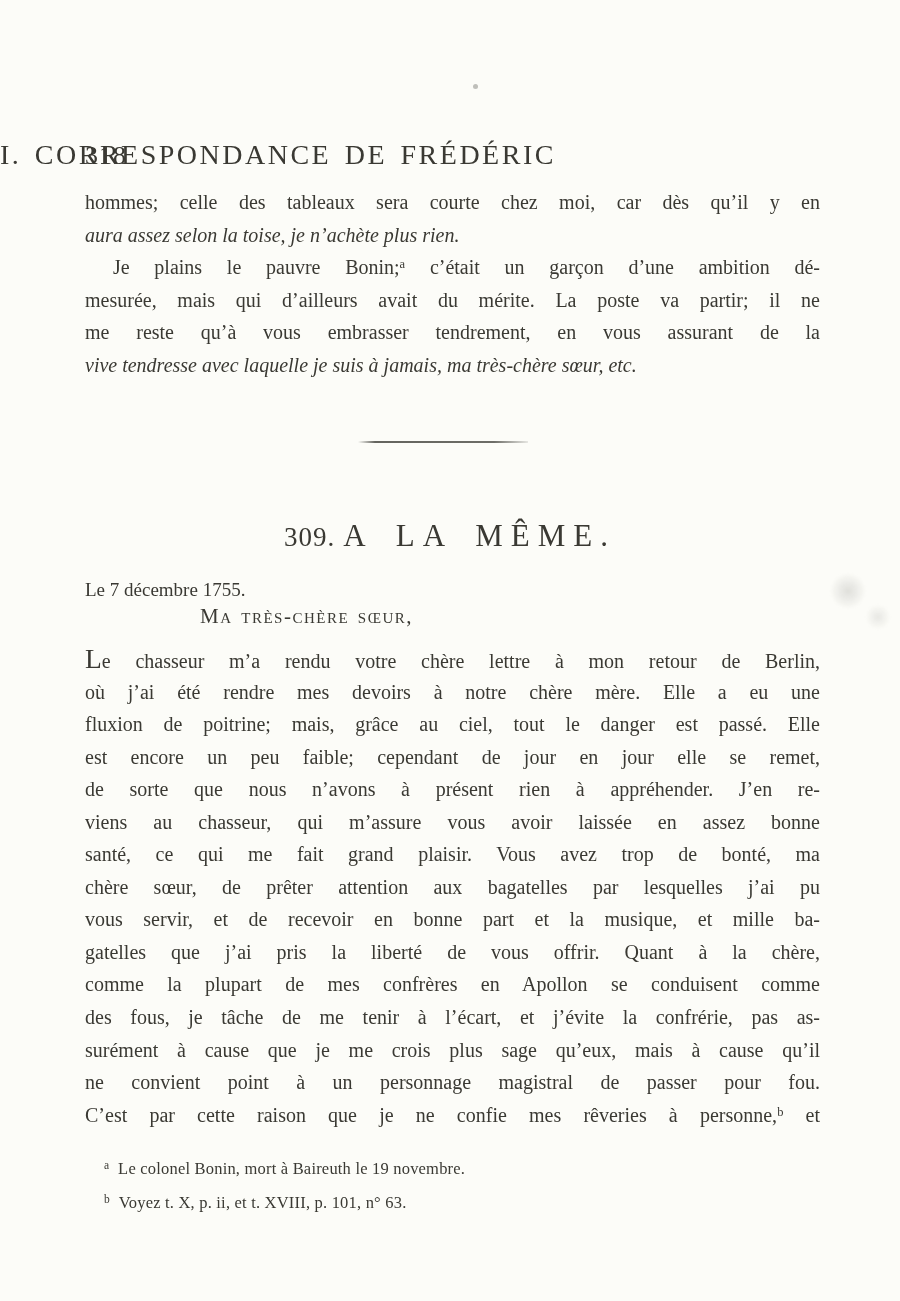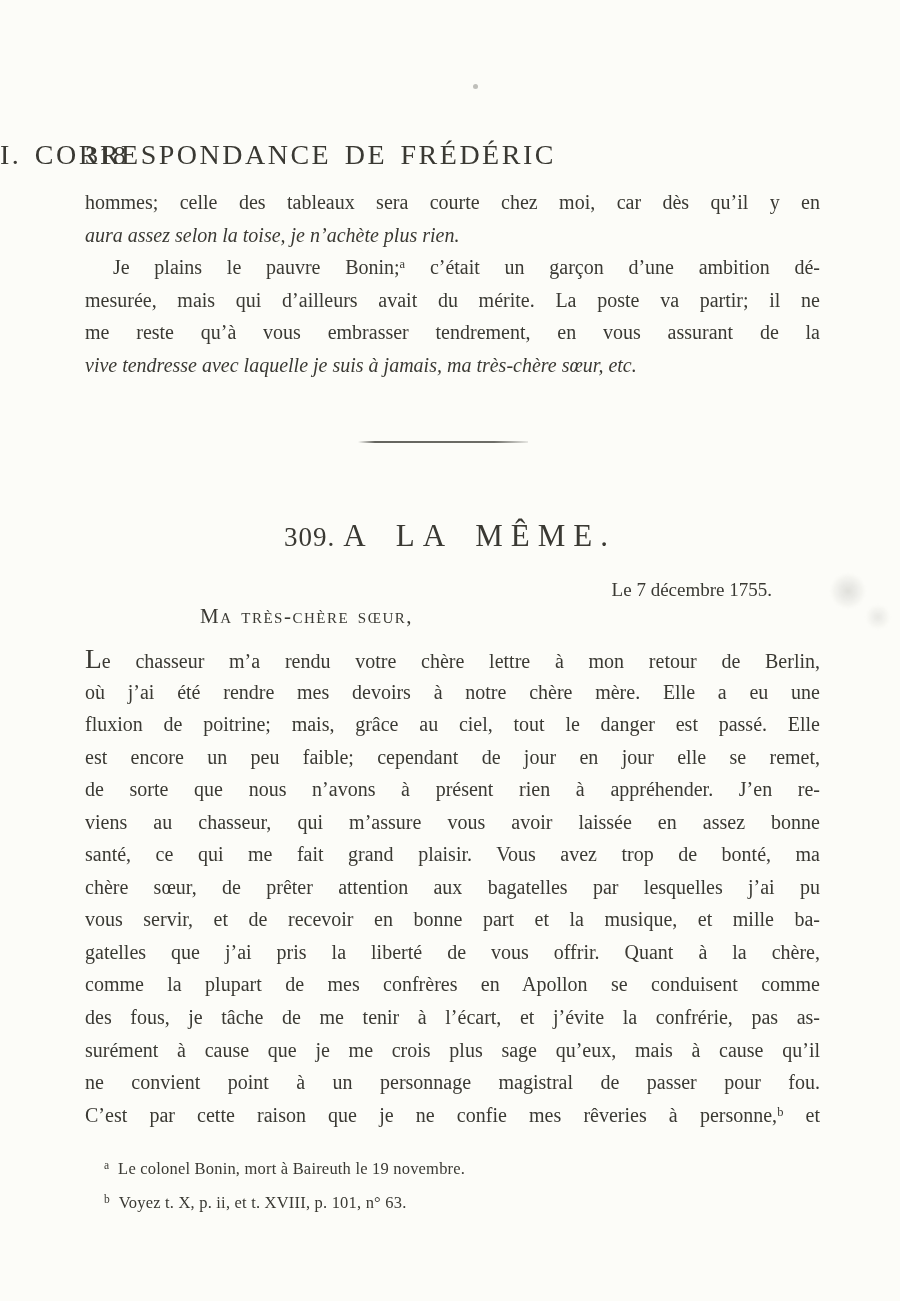--- a/index.html
+++ b/index.html
@@ -40,21 +40,21 @@
   
   .letter-heading{
     position:absolute;top:518px;left:0;width:900px;margin:0;
     text-align:center;font-weight:normal;white-space:nowrap;
   }
   .letter-number{font-size:27px;margin-right:8px;letter-spacing:1px;}
   .letter-title{font-size:31px;letter-spacing:8px;word-spacing:8px;}
   
   .date-line{
     position:absolute;top:579px;left:85px;width:735px;
-    text-align:right;padding-right:48px;box-sizing:border-box;
+    text-align:left;padding-right:48px;box-sizing:border-box;
     font-size:19px;
   }
   .salutation{
     position:absolute;top:604px;left:200px;
     font-variant:small-caps;font-size:21px;letter-spacing:1.5px;word-spacing:2px;
   }
   
   .body-text{top:643px;}
   .para-block{top:186px;}
   .initcap{font-size:27.5px;}

